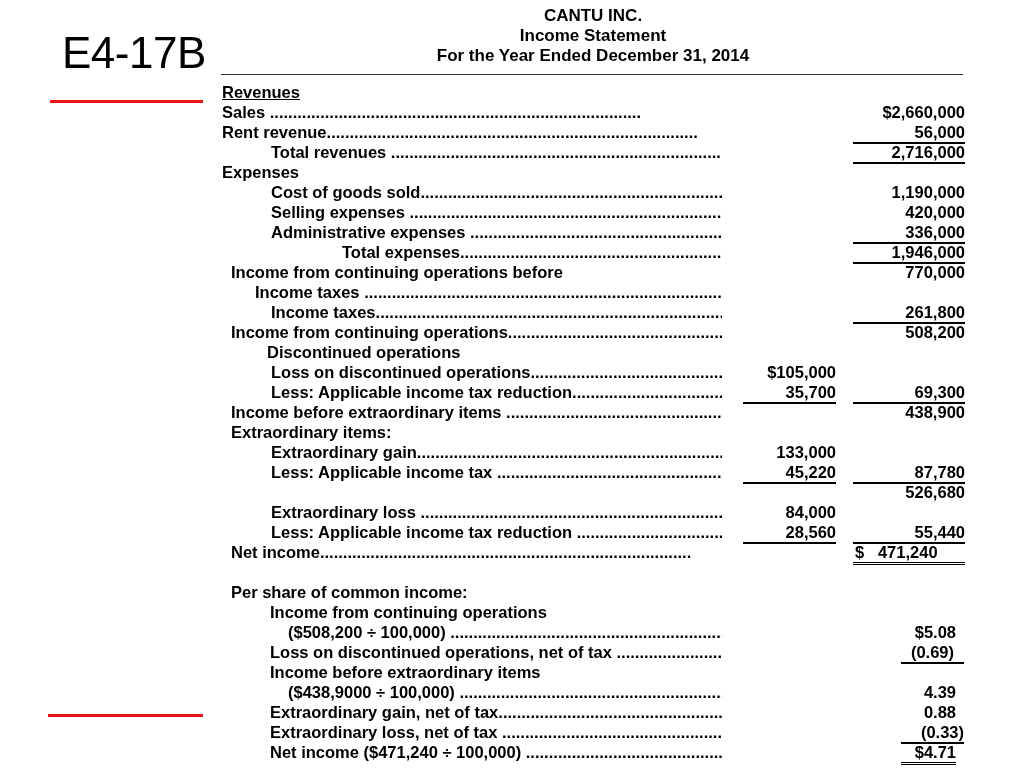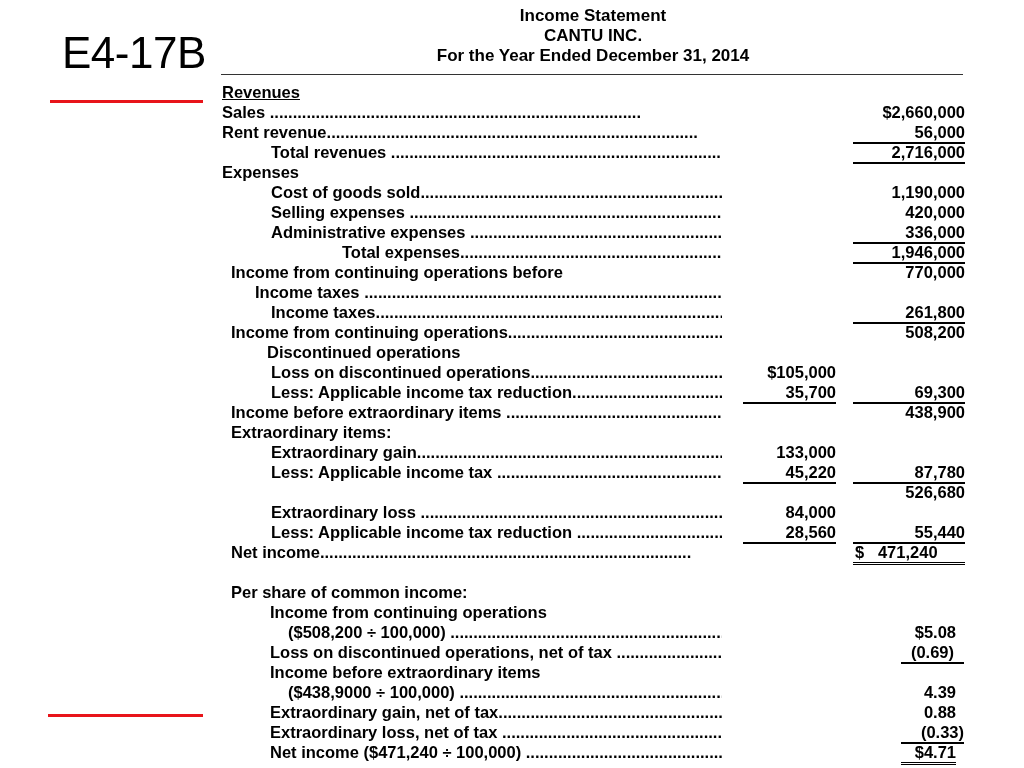--- a/index.html
+++ b/index.html
@@ -21,22 +21,22 @@
   .underline-text { text-decoration:underline; }
 </style>
 </head>
 <body>
 
 <div class="slide-label">E4-17B</div>
 <div class="red-line" style="left:50px; top:100px; width:153px;"></div>
 <div class="red-line" style="left:48px; top:714px; width:155px;"></div>
 
 <div class="header">
+  <div>CANTU INC.</div>
   <div>Income Statement</div>
-  <div>CANTU INC.</div>
   <div>For the Year Ended December 31, 2014</div>
 </div>
 <div class="hrule"></div>
 
 <div>
 
   <div class="row" style="top:82px;">
     <span class="lbl underline-text" style="left:222px;">Revenues</span>
   </div>
 

